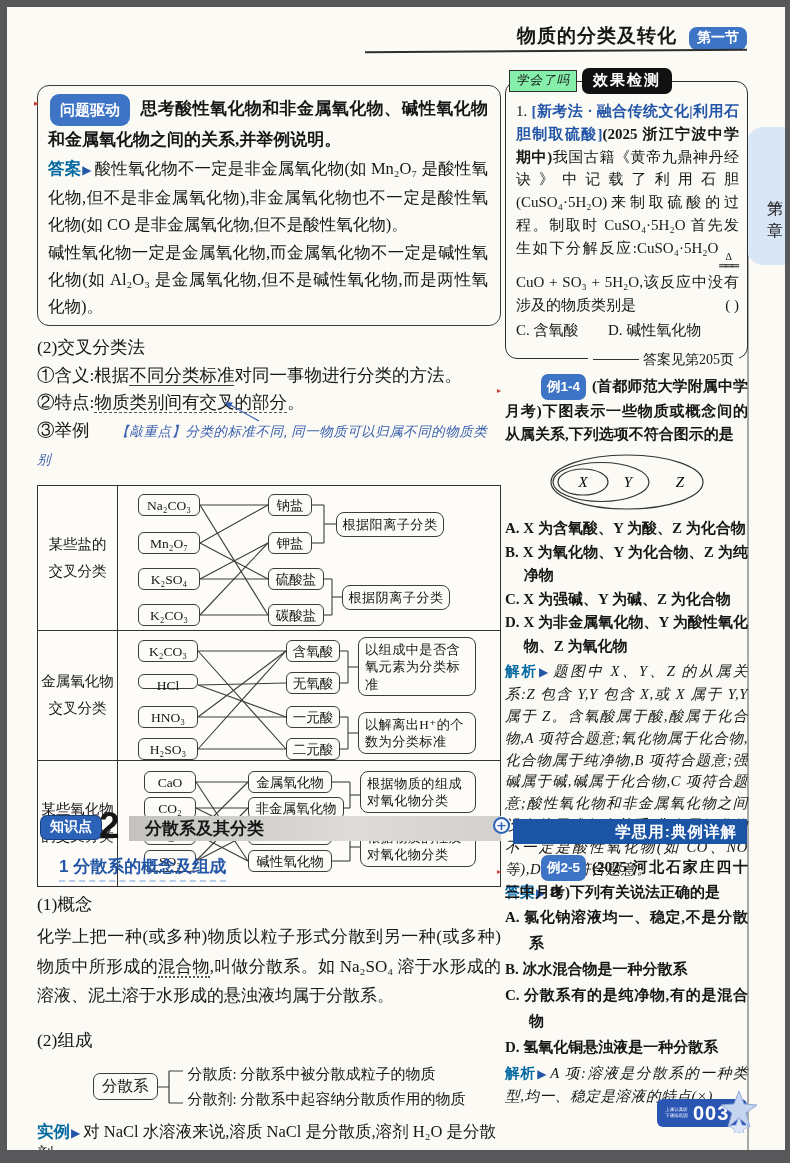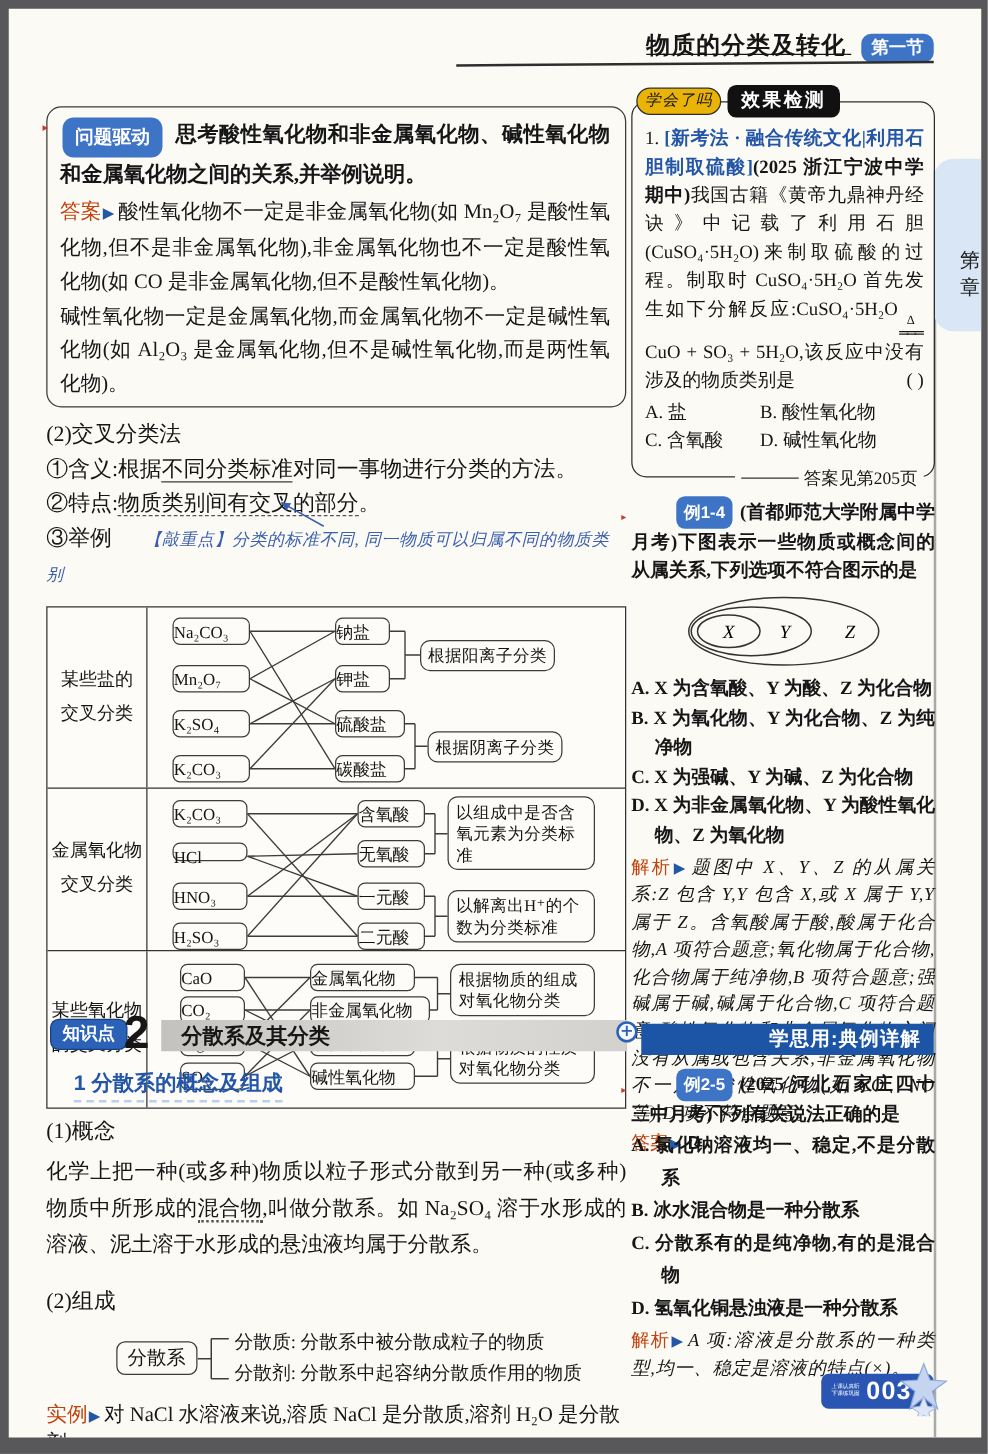--- a/index.html
+++ b/index.html
@@ -1,57 +1,57 @@
 <!DOCTYPE html>
 <html><head>
 <meta charset="utf-8">
 <style>
   * { box-sizing: border-box; }
   body { margin:0; background:#6a6a6c; font-family:"Liberation Serif","DejaVu Serif",serif; color:#161616; }
   .frame { width:790px; height:1163px; position:relative; background:#58585a; overflow:hidden; }
   .page { position:absolute; left:7px; top:7px; width:778px; height:1143px; background:#fbfaf5; overflow:hidden; }
 
   
-  .hdr { position:absolute; top:16px; left:0; width:740px; text-align:right; white-space:nowrap;text-decoration:underline; }
+  .hdr { position:absolute; top:16px; left:0; width:740px; text-align:right; white-space:nowrap; }
   .hdr-title { font-size:19px; font-weight:bold; letter-spacing:1px; }
   .hdr-badge { display:inline-block; margin-left:8px; background:#3e74c6; color:#fff; font-family:"Liberation Sans",sans-serif;
                font-size:14px; font-weight:bold; padding:2px 8px 3px; border-radius:8px; }
   .hdr-rule { position:absolute; top:43px; left:358px; width:382px; height:2px; background:#2e2e2e; transform:rotate(-.4deg); }
   .edge-rule { position:absolute; top:130px; bottom:0; left:740px; width:2px; background:#a9a9a9; }
   .chapter-tab { position:absolute; top:120px; right:0; width:38px; height:138px; background:#d9e6f6;
                  border-radius:16px 0 0 16px; writing-mode:vertical-rl; text-align:center; font-size:16px;
                  letter-spacing:10px; padding-top:14px; color:#222; }
 
   
   .leftcol { position:absolute; left:30px; top:78px; width:464px; }
 
   .qbox { border:1.6px solid #3a3a3a; border-radius:12px; padding:6px 12px 4px 10px; position:relative; min-height:196px; }
   .red-mark { position:absolute; left:-4px; top:12px; color:#c23b2e; font-size:9px; font-family:"DejaVu Sans",sans-serif; }
   .qbadge { display:inline-block; background:#3e74c6; color:#fff; font-family:"Liberation Sans",sans-serif;
             font-size:15px; font-weight:bold; padding:2px 10px 3px; border-radius:9px; margin:0 10px 0 2px; vertical-align:-1px; }
   .qtext { margin:2px 0; font-size:17px; line-height:27px; font-weight:bold; text-align:justify; }
   .qans  { margin:1px 0; font-size:16.5px; line-height:27px; text-align:justify; }
-  .blue-lbl { color:#c2410c; font-weight:normal; }
+  .blue-lbl { color:#0369a1; font-weight:bold; }
   .blue-arr { color:#2456a8; font-size:12px; font-family:"DejaVu Sans",sans-serif; margin:0 3px 0 1px; }
 
   .crossblk { margin-top:8px; font-size:17.5px; line-height:27.5px; }
   .u-solid { border-bottom:1.6px solid #3c3c3c; }
   .u-dash  { border-bottom:1.6px dashed #555; }
   .ex-line { position:relative; }
   .note-hand { color:#3a5fae; font-style:italic; font-size:13.5px; margin-left:26px; letter-spacing:.5px; }
   .note-arrow { position:absolute; left:178px; top:-20px; }
 
   .ctable { margin-top:11px; border:1.7px solid #333; width:464px; background:#fdfcf8; }
   .trow { display:flex; }
   .trow + .trow { border-top:1.4px solid #333; }
   .tlabel { width:80px; border-right:1.4px solid #333; display:flex; flex-direction:column; justify-content:center;
             align-items:center; font-size:14.5px; line-height:27px; }
   .tdiag { position:relative; flex:1; }
   .tdiag svg { position:absolute; left:0; top:0; }
-  .dbox { position:absolute; border:1.3px solid #3c3c3c; border-radius:6px; background:#fdfcf8; 
+  .dbox { position:absolute; border:1.3px solid #3c3c3c; border-radius:6px; background:#fdfcf8; text-align:center;
           font-size:13.5px; line-height:19px; padding-top:1px; }
   .dnote { position:absolute; border:1.3px solid #3c3c3c; border-radius:8px; background:#fdfcf8;
            font-size:13.2px; line-height:17.5px; padding:3px 6px; letter-spacing:.4px; }
   .dnote.c1 { line-height:21px; text-align:center; padding:1px 4px; }
 
   .kp-row { position:absolute; left:30px; top:804px; width:464px; height:36px; }
   .kp-badge { position:absolute; left:4px; top:5px; background:#2b62b8; color:#fff; font-family:"Liberation Sans",sans-serif;
               font-size:14px; font-weight:bold; padding:2px 9px 3px; border-radius:6px; box-shadow:0 0 0 1px #17407e; }
   .kp-num { position:absolute; left:62px; top:-6px; font-family:"Liberation Sans",sans-serif; font-size:37px; font-weight:bold; }
   .kp-bar { position:absolute; left:92px; right:0; top:5px; height:25px; background:linear-gradient(90deg,#c3c2bf,#dddcd8 60%,#d2d1cd);
@@ -67,21 +67,21 @@
   .kpara { font-size:17px; line-height:29.5px; text-align:justify; margin-top:6px; }
   .u-dot { border-bottom:2px dotted #555; }
   .compose { display:flex; align-items:center; margin:8px 0 0 56px; }
   .cbox { border:1.3px solid #3c3c3c; border-radius:7px; font-size:15.5px; padding:2px 8px; }
   .clines { font-size:15px; line-height:25px; }
   .kexam { margin-top:7px; font-size:16.5px; }
 
   
   .sidebar { position:absolute; left:498px; top:52px; width:243px; font-size:15px; }
   .sbox1 { position:relative; border:1.7px solid #2e2e2e; border-radius:12px; margin-top:22px; padding:16px 8px 16px 10px; }
-  .badge-outline { position:absolute; top:-12px; left:3px; background:#eab308; border:1.4px solid #2e2e2e; border-radius:11px;
+  .badge-outline { position:absolute; top:-12px; left:3px; background:#86efac; border:1.4px solid #2e2e2e; border-radius:0;
                    font-style:italic; font-size:12.5px; padding:1px 6px 2px; letter-spacing:1px; }
   .badge-solid { position:absolute; top:-14px; left:76px; background:#111; color:#fff; border-radius:7px;
                  font-family:"Liberation Sans",sans-serif; font-size:15px; font-weight:bold; padding:3px 11px 4px; letter-spacing:2px; }
   .q1p { margin:2px 0 0; line-height:22.8px; text-align:justify; }
   .q1tag { color:#2456a8; font-weight:bold; }
   .q1src { font-weight:bold; }
   .paren { float:right; }
   .optgrid { margin-top:3px; line-height:23px; }
   .optgrid .og { display:flex; }
   .optgrid .og span:first-child { width:92px; }
@@ -304,24 +304,20 @@
       <span class="badge-solid">效果检测</span>
       <p class="q1p">
         <span>1.</span>
         <span class="q1tag">[新考法 · 融合传统文化|利用石胆制取硫酸]</span><span class="q1src">(2025 浙江宁波中学期中)</span><span>我国古籍《黄帝九鼎神丹经诀》中记载了利用石胆(CuSO₄·5H₂O)来制取硫酸的过程。制取时 CuSO₄·5H₂O 首先发生如下分解反应:CuSO₄·5H₂O</span><span class="eqst">
               <span class="d">Δ</span>
               <span class="b">═══</span>
             </span><span>CuO + SO₃ + 5H₂O,该反应中没有涉及的物质类别是</span><span class="paren">(  )</span>
       </p>
       <div class="optgrid">
         <div class="og">
-              <span>A. 盐</span>
-              <span>B. 酸性氧化物</span>
-            </div>
-        <div class="og">
               <span>C. 含氧酸</span>
               <span>D. 碱性氧化物</span>
             </div>
       </div>
       <div class="ansref"><span class="dash"></span><span>答案见第205页</span></div>
     </div>
 
     <div class="exblk">
       <div class="exhead">
         <span class="exred">▸</span>

